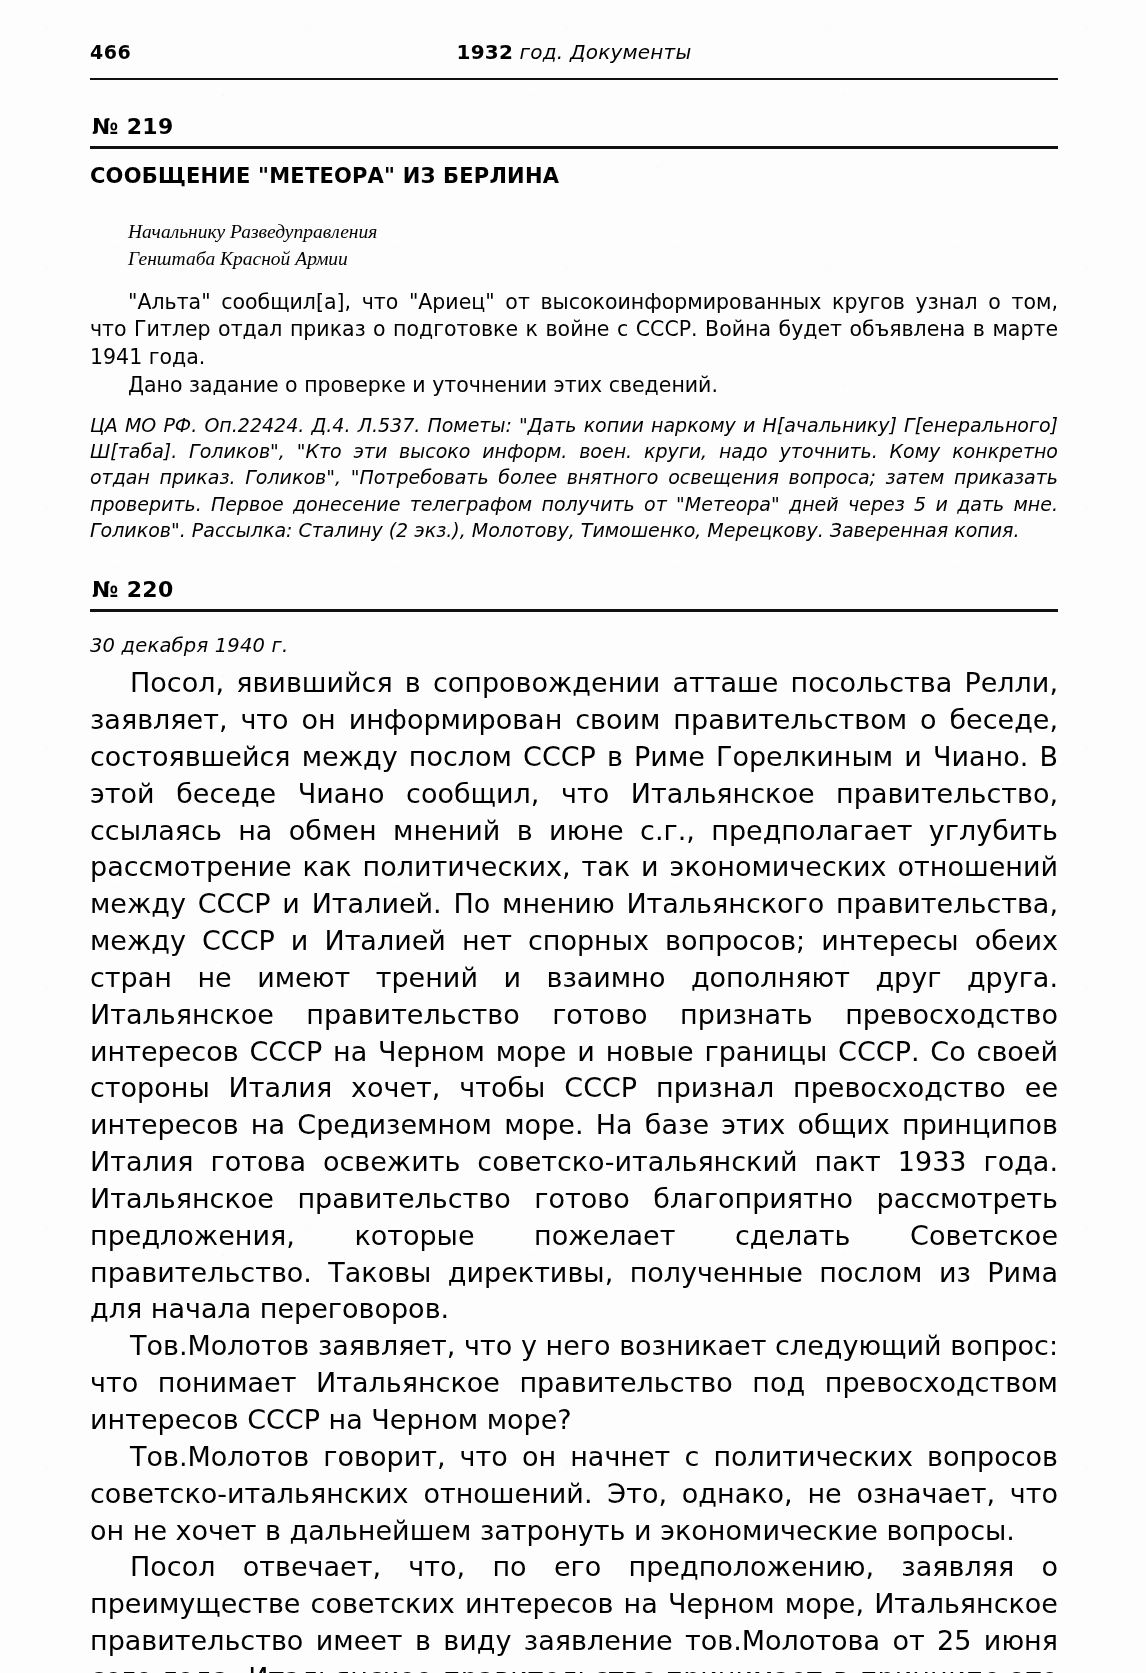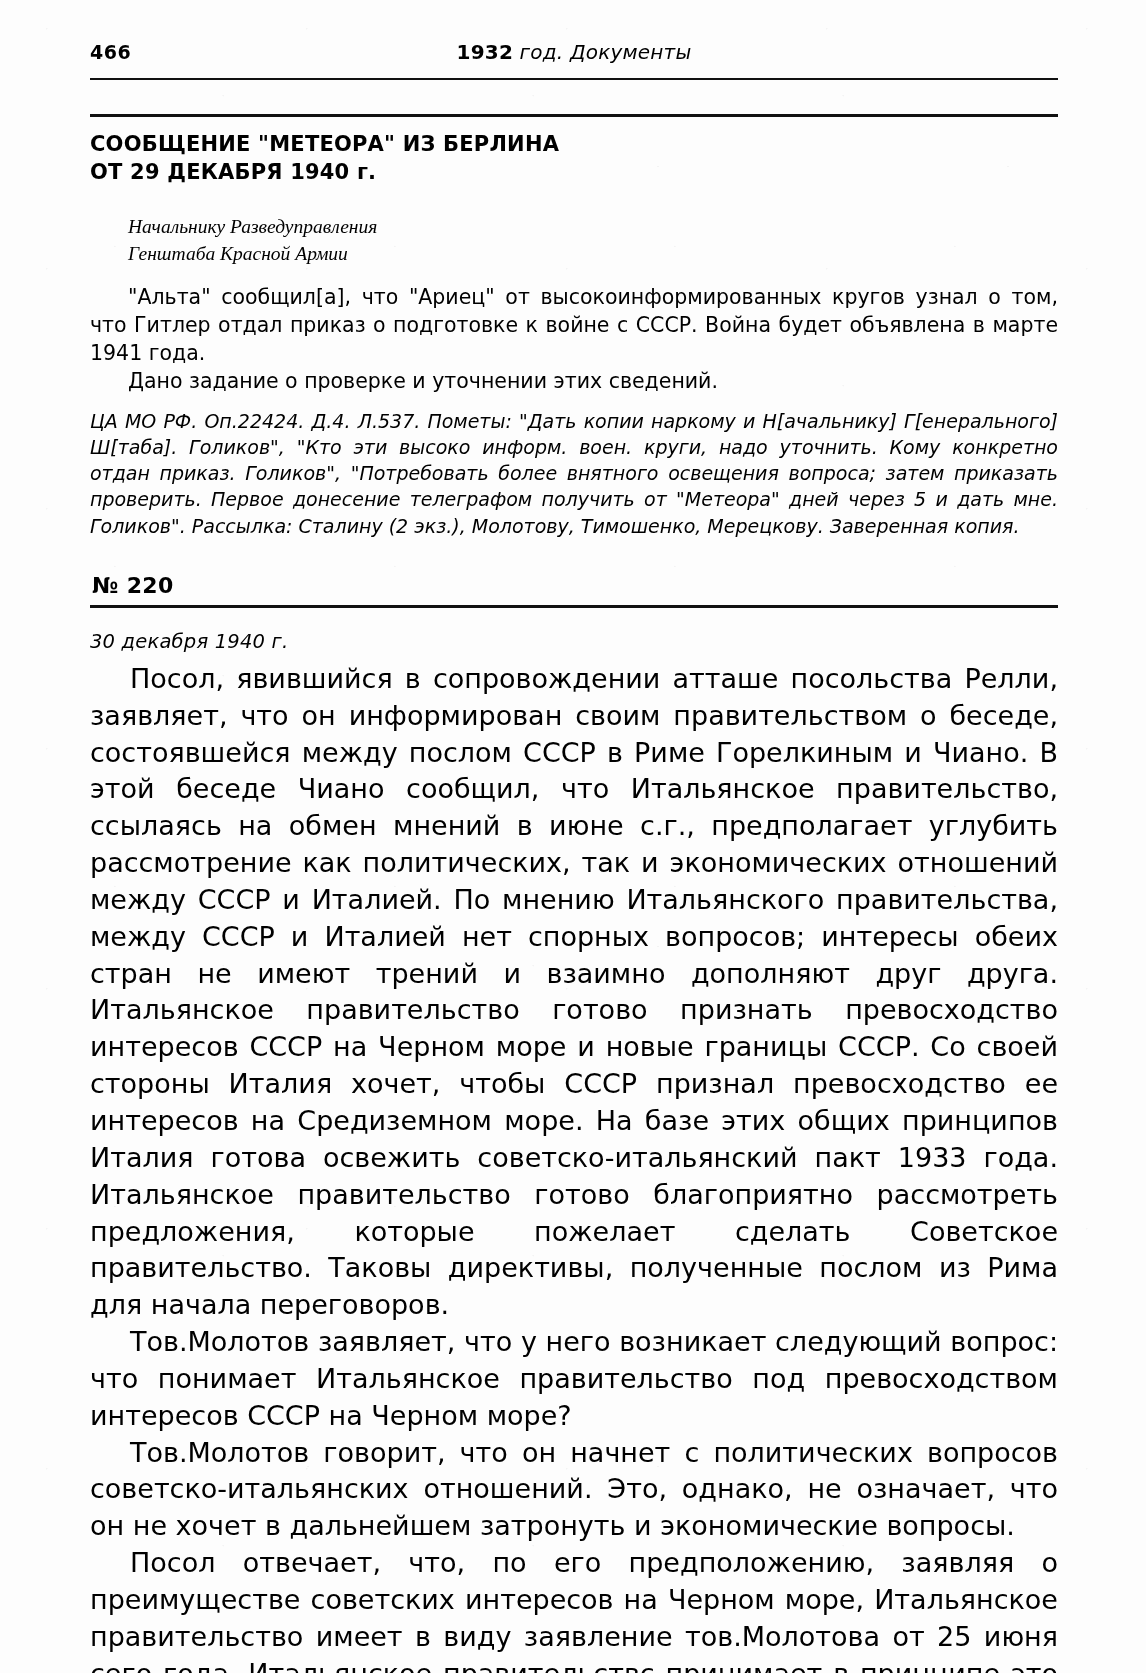--- a/index.html
+++ b/index.html
@@ -157,25 +157,25 @@
 
     <div class="runhead">
       <div class="folio">466</div>
       <div class="title">
         <b>1932</b><span> год. Документы</span>
       </div>
     </div>
     <hr class="rule">
 
     <div class="doc">
+      <div class="docnum">№ 219</div>
       <hr class="numrule">
 
       <div class="dochead">
         <div>СООБЩЕНИЕ "МЕТЕОРА" ИЗ БЕРЛИНА</div>
-        <div>ОТ 29 ДЕКАБРЯ 1940 г.</div>
       </div>
 
       <div class="addressee">
         <div>Начальнику Разведуправления</div>
         <div>Генштаба Красной Армии</div>
       </div>
 
       <div class="bodytext">
         <p>"Альта" сообщил[а], что "Ариец" от высокоинформированных кругов узнал о том, что Гитлер отдал приказ о подготовке к войне с СССР. Война будет объявлена в марте 1941 года.</p>
         <p>Дано задание о проверке и уточнении этих сведений.</p>

